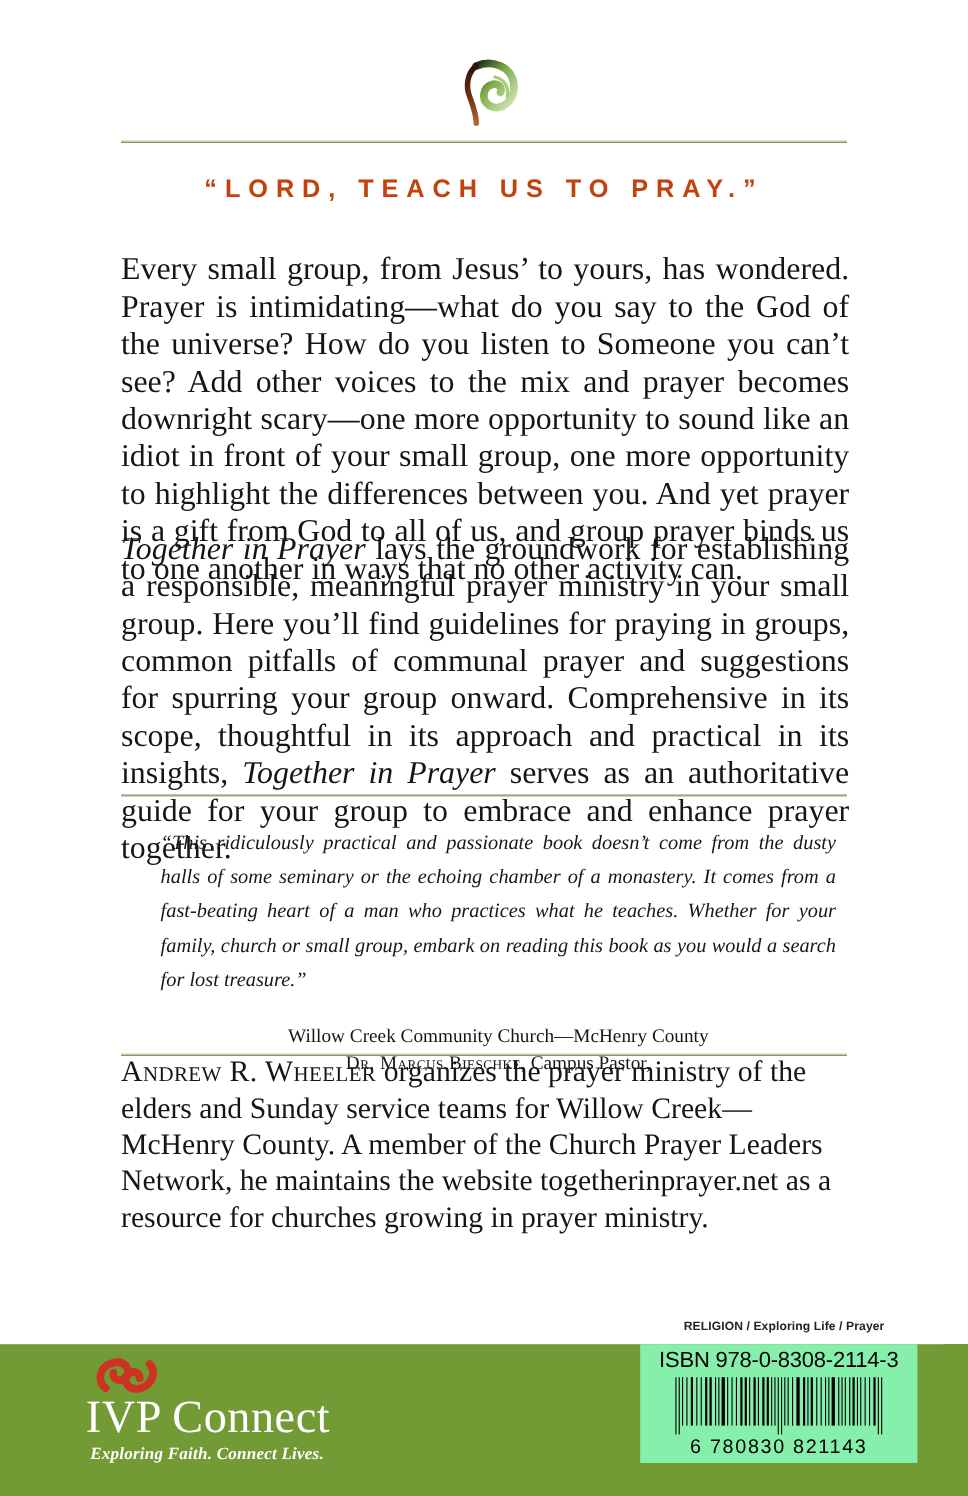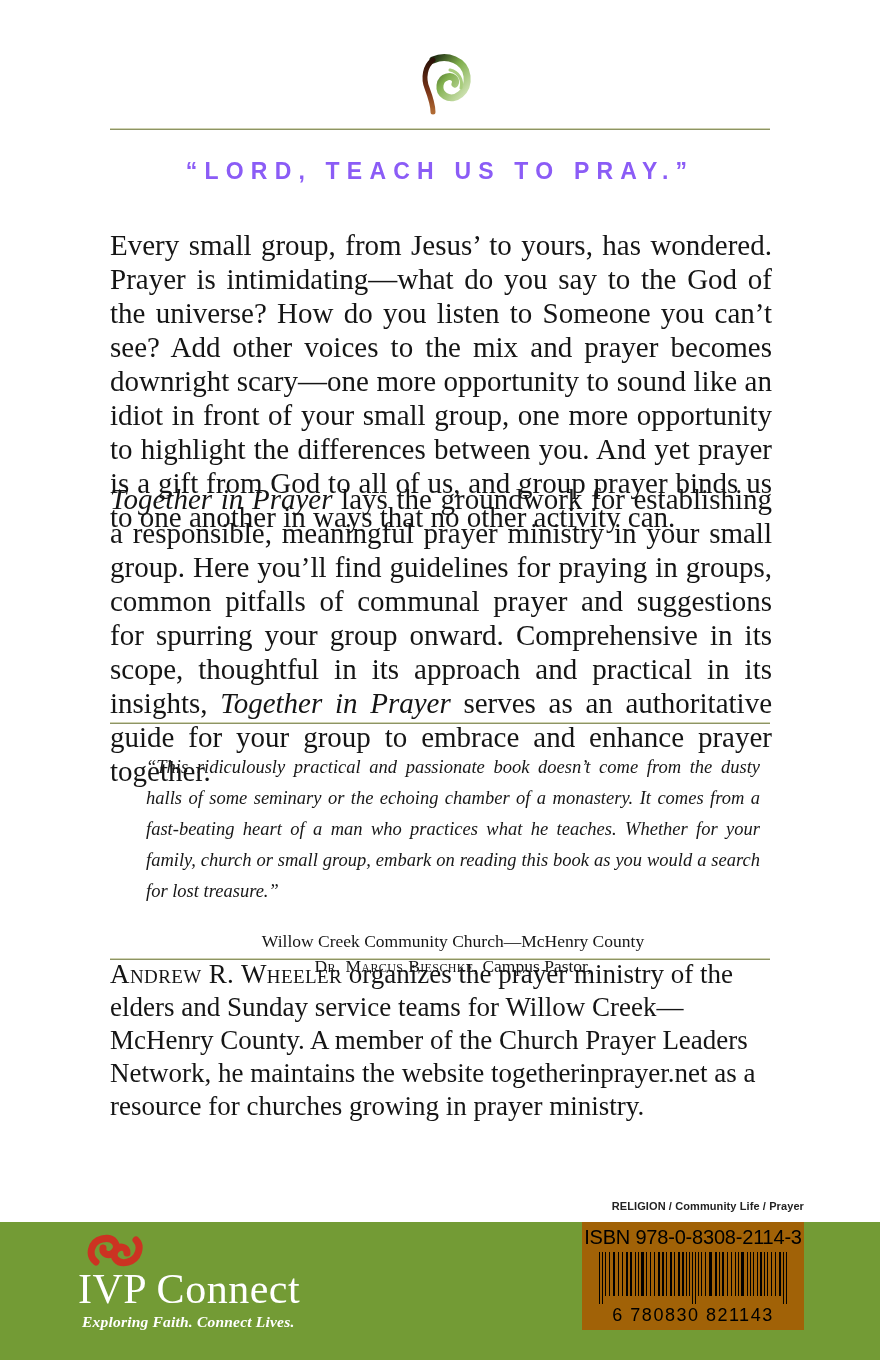--- a/index.html
+++ b/index.html
@@ -29,21 +29,21 @@
   #rule-quote-top{ top:722px; }
   #rule-bio-top{ top:958px; }
 
   
   .headline{
     position:absolute; left:110px; top:158px; width:660px;
     font-family:"Liberation Sans", sans-serif;
     font-size:23px;
     font-weight:bold;
     letter-spacing:7.2px;
-    color:#8b5cf6;
+    color:#c2410c;
     text-align:center;
     white-space:nowrap;
   }
 
   
   .body-col{
     position:absolute; left:110px; width:662px;
     font-size:29px;
     line-height:34px;
     text-align:justify;
@@ -124,22 +124,22 @@
   .bisac{
     position:absolute; right:76px; top:1200px;
     font-family:"Liberation Sans", sans-serif;
     font-size:11px;
     font-weight:bold;
     color:#222;
     letter-spacing:0.1px;
     white-space:nowrap;
   }
   .barcode-panel{
-    position:absolute; left:582px; top:1222px; width:222px; height:108px;
-    background:#a16207;
+    position:absolute; left:582px; top:1222px; width:252px; height:108px;
+    background:#86efac;
     padding:4px 0 0 0;
   }
   .isbn-text{
     text-align:center;
     font-family:"Liberation Sans", sans-serif;
     font-size:20px;
     color:#000;
     letter-spacing:-0.2px;
     white-space:nowrap;
   }
@@ -205,21 +205,21 @@
     <div><span class="smallcaps">Dr. Marcus Bieschke</span><span>, Campus Pastor,</span></div>
   </div>
 </div>
 
 <div class="rule" id="rule-bio-top"></div>
 
 <div class="bio">
   <span class="smallcaps">Andrew R. Wheeler</span><span> organizes the prayer ministry of the elders and Sunday service teams for Willow Creek—McHenry County. A member of the Church Prayer Leaders Network, he maintains the website togetherinprayer.net as a resource for churches growing in prayer ministry.</span>
 </div>
 
-<div class="bisac">RELIGION / Community Life / Prayer</div>
+<div class="bisac">RELIGION / Exploring Life / Prayer</div>
 
 <div class="green-band"></div>
 
 <div class="ivp-logo">
   <svg class="ivp-swirl" viewBox="0 0 58 38">
     <path d="M10 30 C2 24 4 10 16 7 C28 4 34 14 28 20 C23 25 16 22 17 16" fill="none" stroke="#cc3322" stroke-width="7" stroke-linecap="round"></path>
     <path d="M50 8 C56 14 53 27 42 30 C31 33 25 24 30 18 C34 13 41 15 41 21" fill="none" stroke="#cc3322" stroke-width="7" stroke-linecap="round"></path>
   </svg>
   <div class="ivp-name">IVP Connect</div>
   <div class="ivp-tagline">Exploring Faith. Connect Lives.</div>

